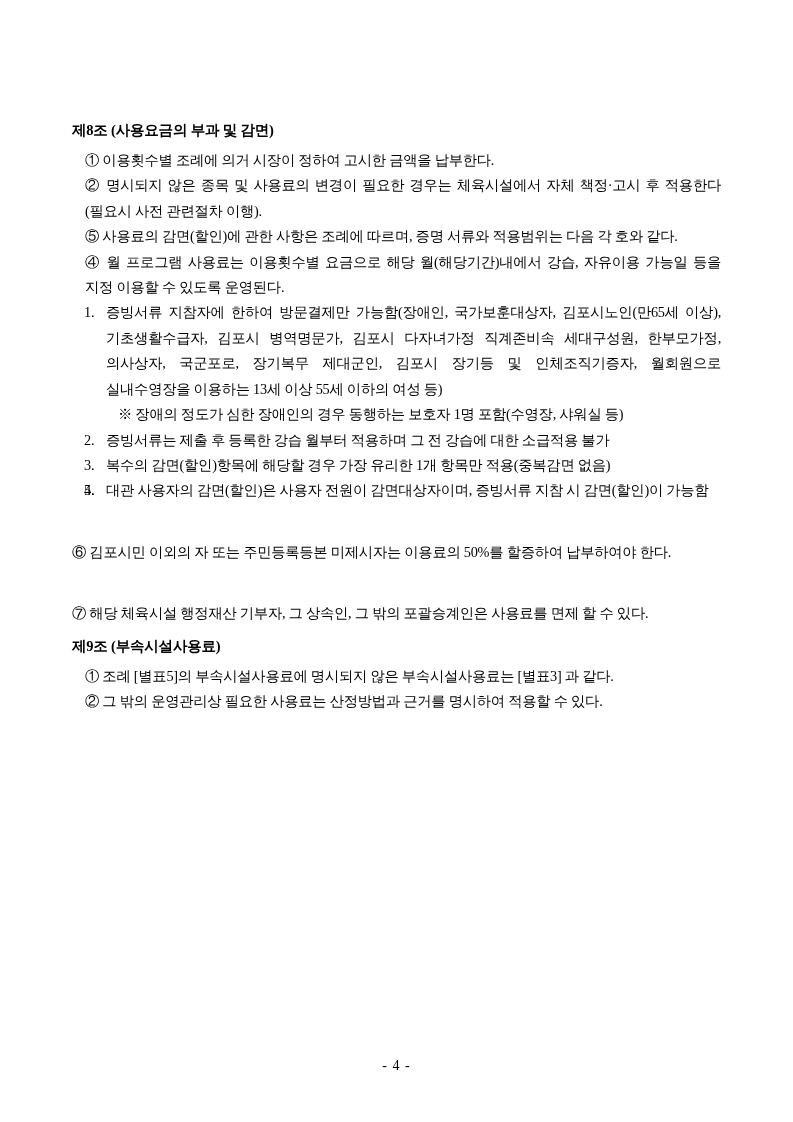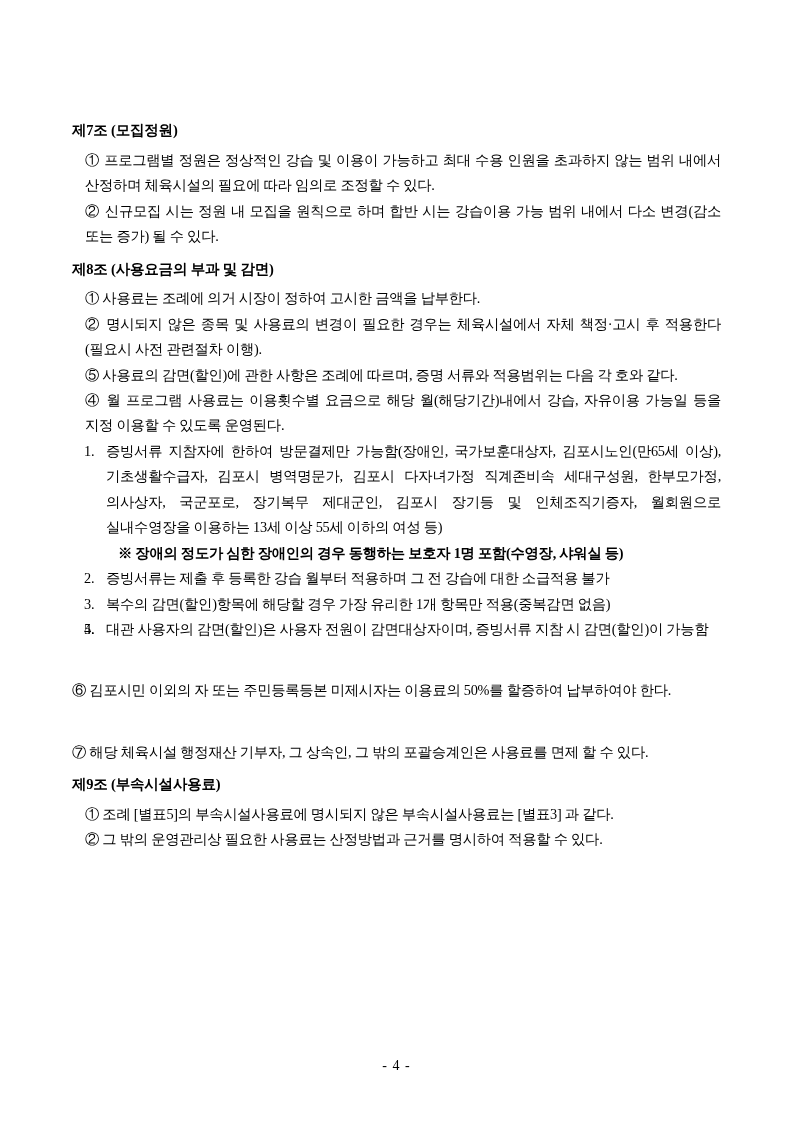--- a/index.html
+++ b/index.html
@@ -75,46 +75,40 @@
     text-align: left;
   }
   .note-line {
     font-size: 14.3px;
     line-height: 1.78;
     padding-left: 46px;
     position: relative;
     letter-spacing: -0.25px;
     word-break: keep-all;
     text-align: justify;
-    font-weight: bold;
   }
   .page-number {
     position: absolute;
     left: 0;
     right: 0;
     bottom: 48px;
     text-align: center;
     font-size: 14px;
     letter-spacing: 1px;
   }
 </style>
 </head>
 <body>
 
 <div class="page">
 
-  <section class="article">
-    <div class="article-heading">제7조 (모집정원)</div>
-    <p class="para">① 프로그램별 정원은 정상적인 강습 및 이용이 가능하고 최대 수용 인원을 초과하지 않는 범위 내에서 산정하며 체육시설의 필요에 따라 임의로 조정할 수 있다.</p>
-    <p class="para">② 신규모집 시는 정원 내 모집을 원칙으로 하며 합반 시는 강습이용 가능 범위 내에서 다소 변경(감소 또는 증가) 될 수 있다.</p>
-  </section>
 
   <section class="article">
     <div class="article-heading">제8조 (사용요금의 부과 및 감면)</div>
-    <p class="para">① 사용료는 조례에 의거 시장이 정하여 고시한 금액을 납부한다.</p>
+    <p class="para">① 이용횟수별 조례에 의거 시장이 정하여 고시한 금액을 납부한다.</p>
     <p class="para">② 명시되지 않은 종목 및 사용료의 변경이 필요한 경우는 체육시설에서 자체 책정·고시 후 적용한다(필요시 사전 관련절차 이행).</p>
     <p class="para">⑤ 사용료의 감면(할인)에 관한 사항은 조례에 따르며, 증명 서류와 적용범위는 다음 각 호와 같다.</p>
     <p class="para">④ 월 프로그램 사용료는 이용횟수별 요금으로 해당 월(해당기간)내에서 강습, 자유이용 가능일 등을 지정 이용할 수 있도록 운영된다.</p>
 
     <ol class="numlist">
       <li>
         <span class="marker">1.</span>
         <span>증빙서류 지참자에 한하여 방문결제만 가능함(장애인, 국가보훈대상자, 김포시노인(만65세 이상), 기초생활수급자, 김포시 병역명문가, 김포시 다자녀가정 직계존비속 세대구성원, 한부모가정, 의사상자, 국군포로, 장기복무 제대군인, 김포시 장기등 및 인체조직기증자, 월회원으로 실내수영장을 이용하는 13세 이상 55세 이하의 여성 등)</span>
       </li>
       <li class="note-line" style="padding-left:46px;">

